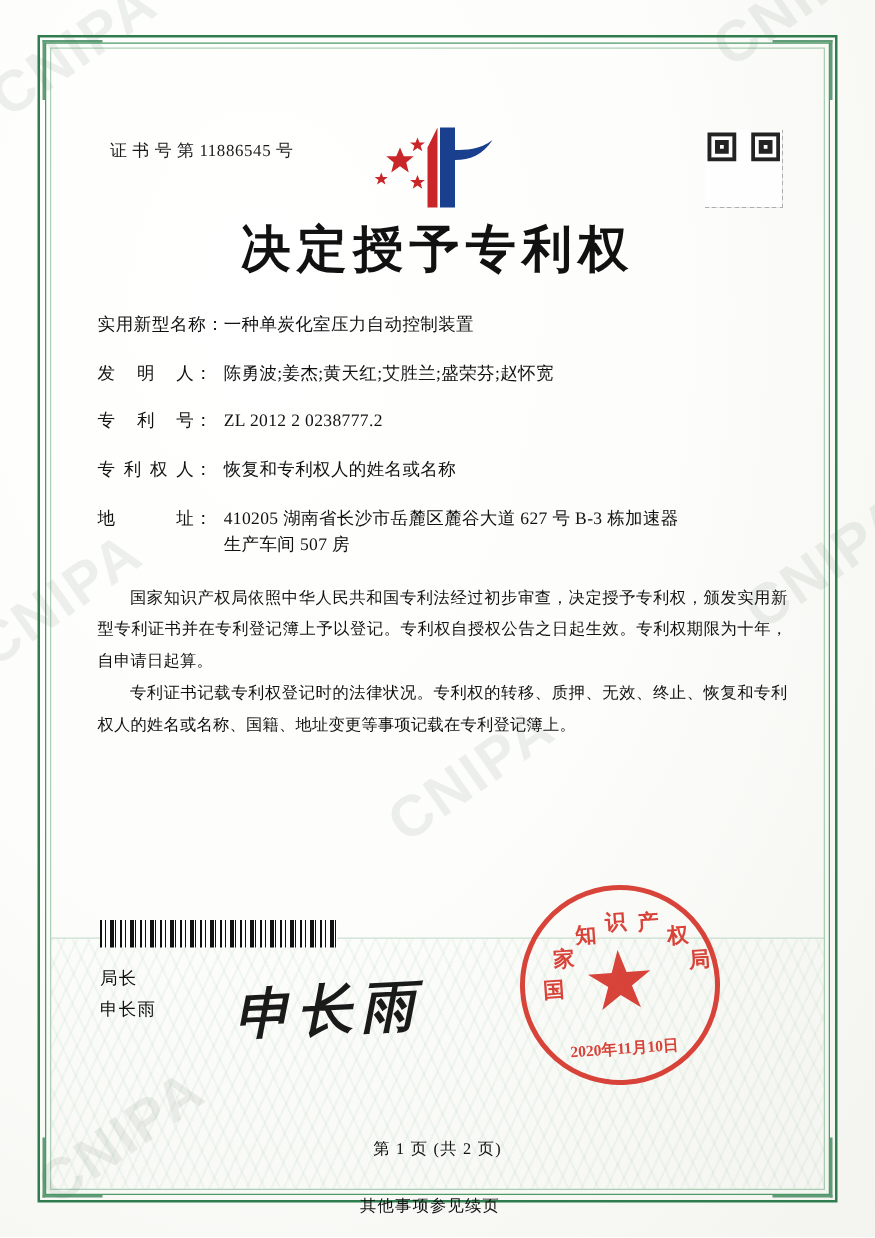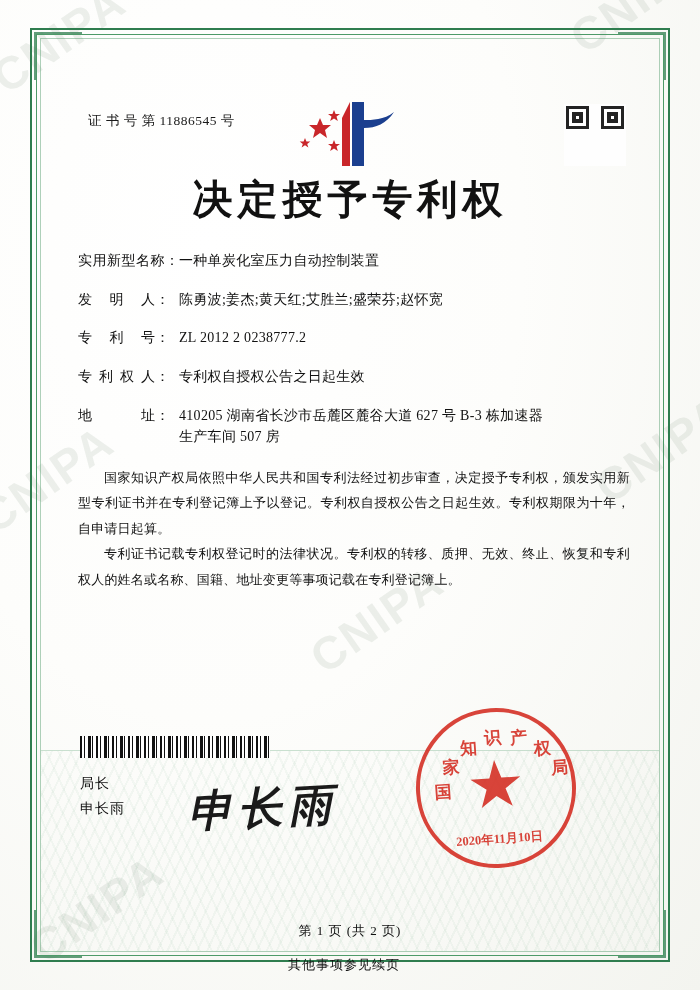--- a/index.html
+++ b/index.html
@@ -383,21 +383,21 @@
 
 
       <div class="row">
         <div class="lbl spread">
           <span>专</span>
           <span>利</span>
           <span>权</span>
           <span>人：</span>
         </div>
         <div class="sep"></div>
-        <div class="val">专利权自授权公告之日起生效</div>
+        <div class="val">恢复和专利权人的姓名或名称</div>
       </div>
 
       <div class="row">
         <div class="lbl spread">
           <span>地</span>
           <span>址：</span>
         </div>
         <div class="sep"></div>
         <div class="val">
           <span class="sub">410205 湖南省长沙市岳麓区麓谷大道 627 号 B-3 栋加速器</span>
@@ -435,16 +435,16 @@
       <div class="seal-star">
         <svg viewBox="0 0 60 60" width="60" height="60" xmlns="http://www.w3.org/2000/svg">
           <polygon points="30,6 36,24 55,24 39.5,35 45.5,53 30,42 14.5,53 20.5,35 5,24 24,24" fill="#d42b20"></polygon>
         </svg>
       </div>
       <div class="seal-date">2020年11月10日</div>
     </div>
 
   </div>
 
-  <div class="page-no" style="bottom:50px;">第 1 页 (共 2 页)</div>
+  <div class="page-no" style="bottom:62px;">第 1 页 (共 2 页)</div>
   <div class="footnote">其他事项参见续页</div>
 
 </div>
 
 </body></html>

